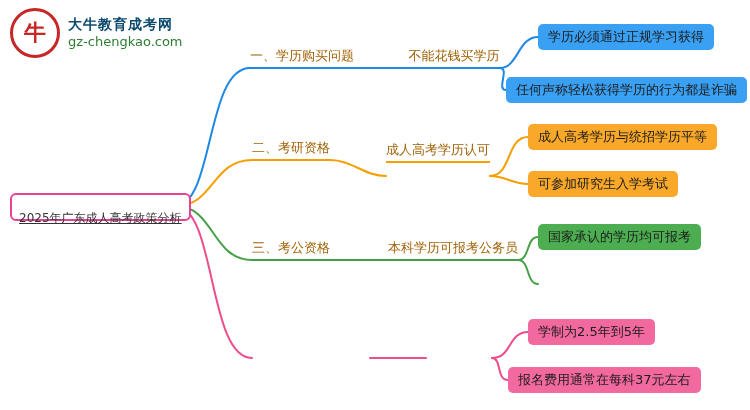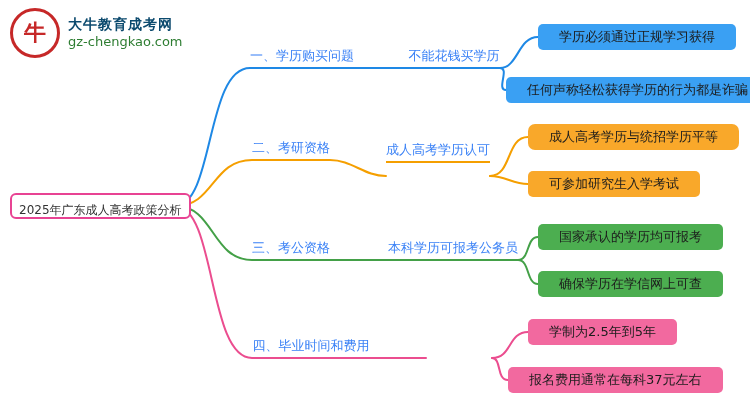--- a/index.html
+++ b/index.html
@@ -9,25 +9,25 @@
 
   
   .logo{position:absolute;left:10px;top:8px;display:flex;align-items:center;gap:8px;}
   .logo-circle{width:44px;height:44px;border:3px solid #c62828;border-radius:50%;
     display:flex;align-items:center;justify-content:center;color:#c62828;
     font-size:22px;font-weight:bold;background:#fff;}
   .logo-title{color:#0c4a6e;font-weight:bold;font-size:14px;letter-spacing:1px;line-height:1.3;}
   .logo-sub{color:#2e7d32;font-size:13px;line-height:1.3;}
 
   
-  .node{position:absolute;font-size:13px;color:#3b82f6;white-space:nowrap;box-sizing:border-box;}
-  .root-node{left:10px;top:193px;height:26px;line-height:22px;padding:4px 7px;font-size:12px;
-    border:2px solid #e84393;border-radius:6px;background:#fff;text-align:center;color:#333;}
+  .node{position:absolute;font-size:13px;color:#a16207;white-space:nowrap;box-sizing:border-box;}
+  .root-node{left:10px;top:193px;height:26px;line-height:22px;padding:12px 7px;font-size:12px;
+    border:2px solid #e84393;border-radius:6px;background:#fff;text-align:center;color:#333;text-decoration:underline;}
   .label-node{height:24px;line-height:22px;text-align:center;border-bottom:2px solid #999;}
-  .leaf{height:26px;line-height:16px;padding:5px 21px;border-radius:5px;color:#1c1c1c;}
+  .leaf{height:26px;line-height:16px;padding:5px 10px;border-radius:5px;color:#1c1c1c;}
 
   .u-blue{border-bottom-color:#1e88e5;}
   .u-orange{border-bottom-color:#f59f00;text-align:center;}
   .u-green{border-bottom-color:#43a047;}
   .u-pink{border-bottom-color:#eb4d8f;}
   .f-blue{background:#3aa0f3;}
   .f-orange{background:#f9a82a;}
   .f-green{background:#4cae50;}
   .f-pink{background:#f2699f;}
 </style>
@@ -75,25 +75,23 @@
 
   <div class="node root-node">2025年广东成人高考政策分析</div>
 
   <div class="node label-node u-blue" style="left:250px;top:45px;width:104px;">一、学历购买问题</div>
   <div class="node label-node u-blue" style="left:408px;top:45px;width:92px;">不能花钱买学历</div>
   <div class="node leaf f-blue" style="left:538px;top:24px;">学历必须通过正规学习获得</div>
   <div class="node leaf f-blue" style="left:506px;top:77px;text-align:right;">任何声称轻松获得学历的行为都是诈骗</div>
 
   <div class="node label-node u-orange" style="left:252px;top:137px;width:78px;">二、考研资格</div>
   <div class="node label-node u-orange" style="left:386px;top:139px;width:104px;">成人高考学历认可</div>
-  <div class="node leaf f-orange" style="left:528px;top:124px;border-radius:7px;">成人高考学历与统招学历平等</div>
+  <div class="node leaf f-orange" style="left:528px;top:124px;">成人高考学历与统招学历平等</div>
   <div class="node leaf f-orange" style="left:528px;top:171px;text-align:center;">可参加研究生入学考试</div>
 
   <div class="node label-node u-green" style="left:252px;top:237px;width:78px;">三、考公资格</div>
   <div class="node label-node u-green" style="left:388px;top:237px;width:130px;">本科学历可报考公务员</div>
   <div class="node leaf f-green" style="left:538px;top:224px;">国家承认的学历均可报考</div>
-  <div class="node leaf f-green" style="left:538px;top:271px;">确保学历在学信网上可查</div>
 
-  <div class="node label-node u-pink" style="left:252px;top:335px;width:118px;">四、毕业时间和费用</div>
   <div class="node leaf f-pink" style="left:528px;top:319px;">学制为2.5年到5年</div>
   <div class="node leaf f-pink" style="left:508px;top:367px;">报名费用通常在每科37元左右</div>
 
 </div>
 
 </body></html>

